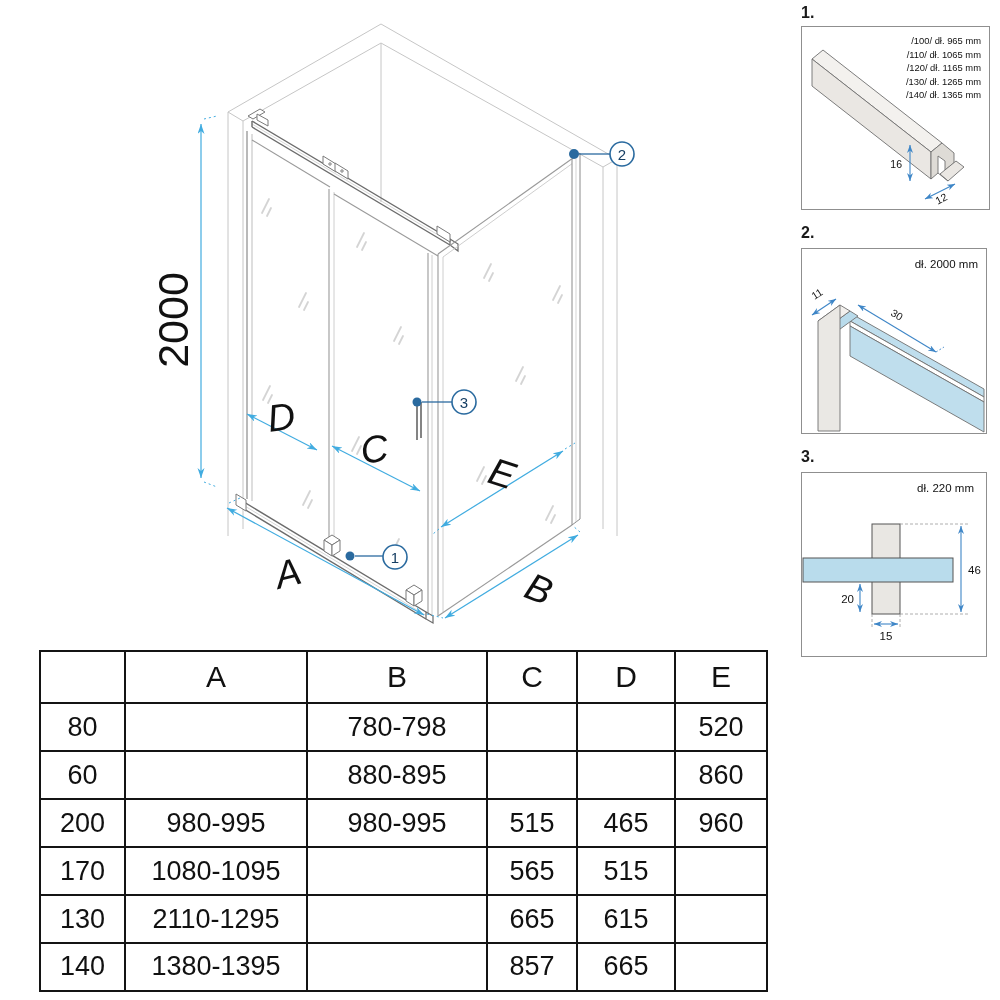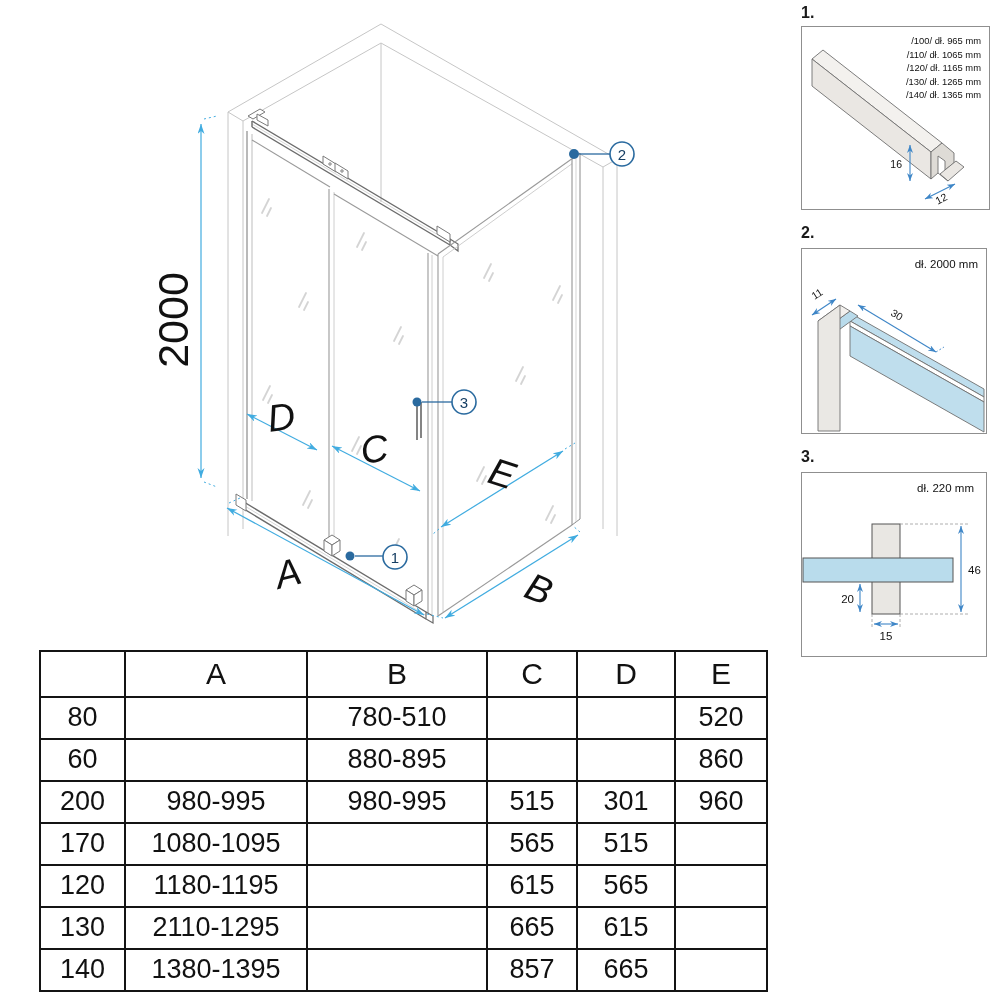--- a/index.html
+++ b/index.html
@@ -263,58 +263,50 @@
     <th></th>
     <th>A</th>
     <th>B</th>
     <th>C</th>
     <th>D</th>
     <th>E</th>
   </tr>
   <tr>
     <td class="rowhdr">80</td>
     <td></td>
-    <td>780-510</td>
+    <td>780-798</td>
     <td></td>
     <td></td>
     <td>520</td>
   </tr>
   <tr>
     <td class="rowhdr">60</td>
     <td></td>
     <td>880-895</td>
     <td></td>
     <td></td>
     <td>860</td>
   </tr>
   <tr>
     <td class="rowhdr">200</td>
     <td>980-995</td>
     <td>980-995</td>
     <td>515</td>
-    <td>301</td>
+    <td>465</td>
     <td>960</td>
   </tr>
   <tr>
     <td class="rowhdr">170</td>
     <td>1080-1095</td>
     <td></td>
     <td>565</td>
     <td>515</td>
     <td></td>
   </tr>
   <tr>
-    <td class="rowhdr">120</td>
-    <td>1180-1195</td>
-    <td></td>
-    <td>615</td>
-    <td>565</td>
-    <td></td>
-  </tr>
-  <tr>
     <td class="rowhdr">130</td>
     <td>2110-1295</td>
     <td></td>
     <td>665</td>
     <td>615</td>
     <td></td>
   </tr>
   <tr>
     <td class="rowhdr">140</td>
     <td>1380-1395</td>

